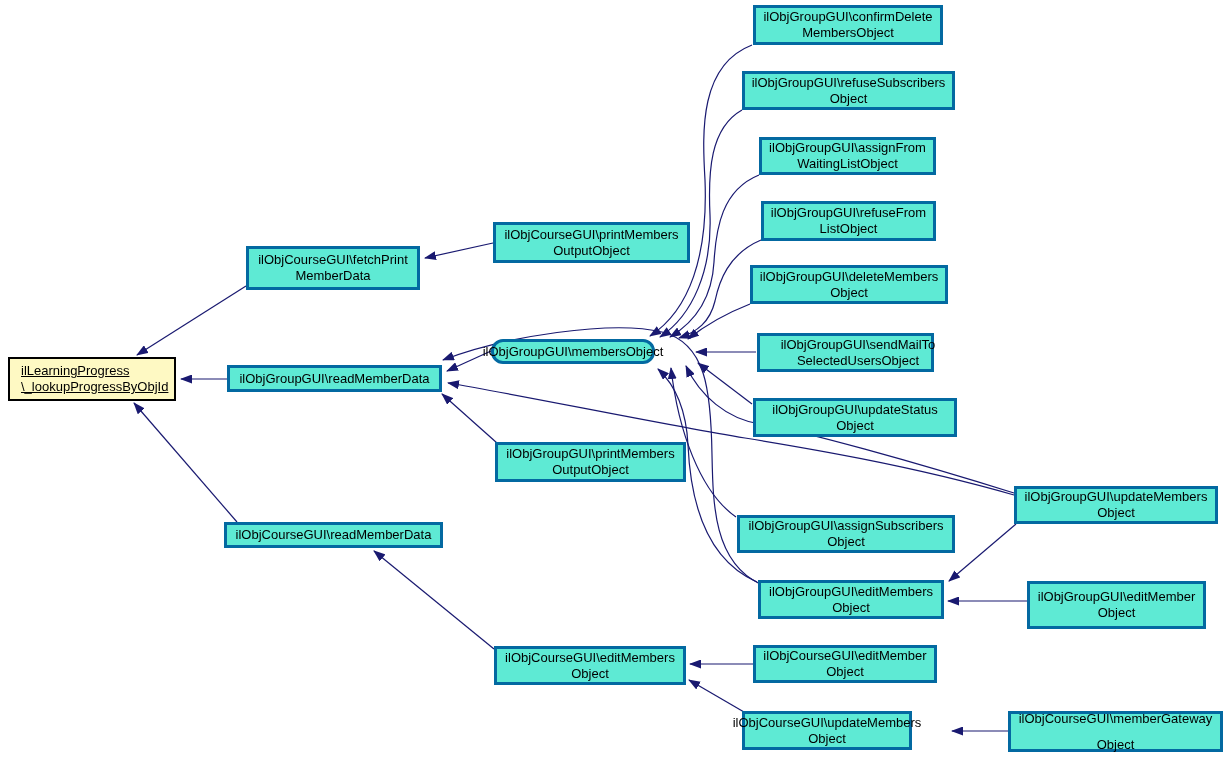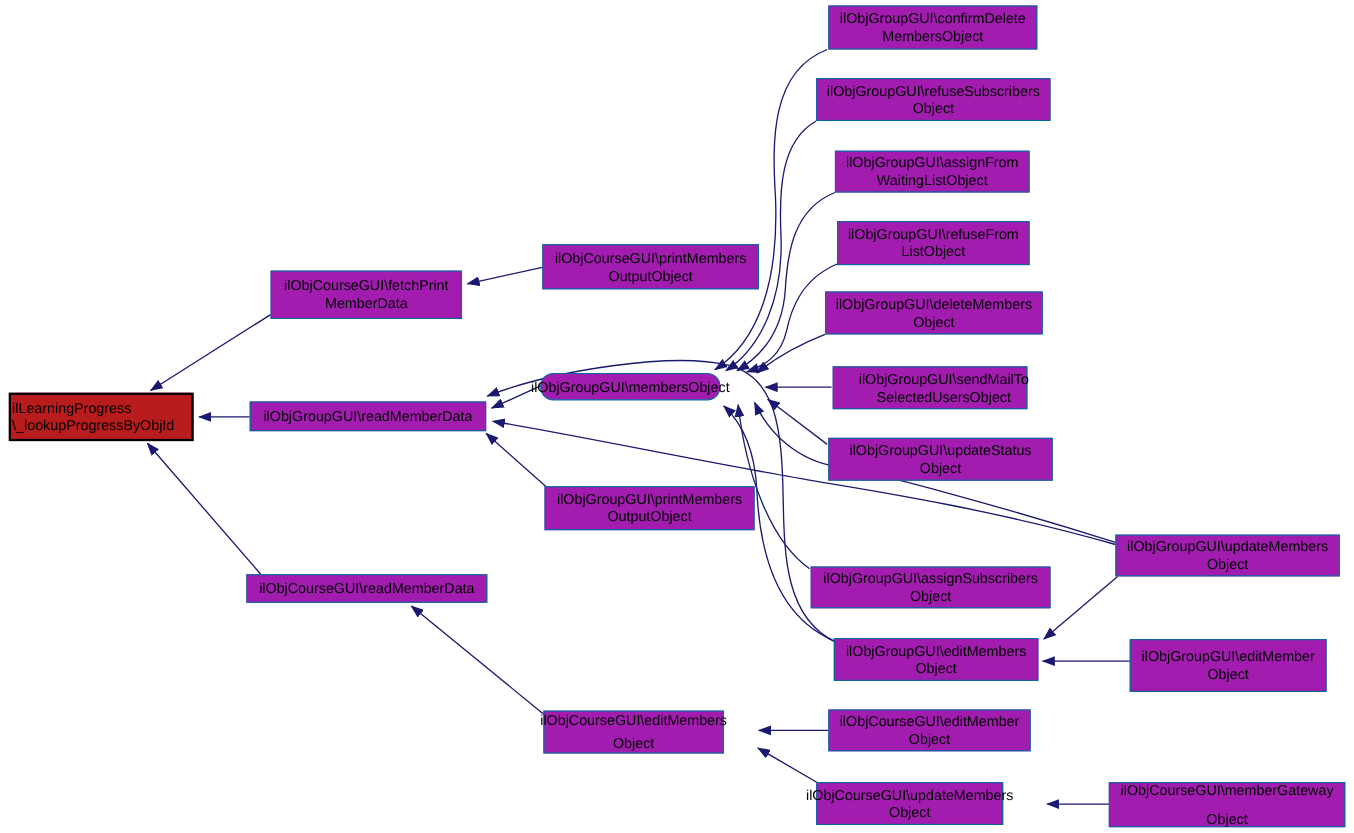--- a/index.html
+++ b/index.html
@@ -13,39 +13,40 @@
   }
   #edge-layer{
     position:absolute;
     left:0;top:0;
     width:1231px;
     height:757px;
   }
   .node{
     position:absolute;
     box-sizing:border-box;
-    background:#a21caf;
-    border:1px solid #0369a1;
+    background:#5eead4;
+    border:3px solid #0369a1;
     color:#000000;
     font-size:13px;
     line-height:16px;
     display:flex;
     flex-direction:column;
     justify-content:center;
     align-items:center;
     text-align:center;
     white-space:nowrap;
     cursor:pointer;
   }
   .node.selected{
-    background:#b91c1c;
+    background:#fef9c3;
     border:2px solid #000000;
     align-items:flex-start;
     text-align:left;
-    padding-left:1px;
+    padding-left:11px;
+    text-decoration:underline;
   }
   .node span{display:block;}
 </style>
 </head>
 <body>
 
 <div id="canvas">
     <svg id="edge-layer" viewBox="0 0 1231 757" width="1231" height="757">
       <defs>
         <marker id="arrow" markerWidth="12" markerHeight="9" refX="11" refY="4.5" orient="auto" markerUnits="userSpaceOnUse">
@@ -139,21 +140,21 @@
       <span>ilObjGroupGUI\editMembers</span>
       <span>Object</span>
     </div>
     <div class="node" style="left: 1027px; top: 581px; width: 179px; height: 48px;">
       <span>ilObjGroupGUI\editMember</span>
       <span>Object</span>
     </div>
     <div class="node" style="left: 224px; top: 522px; width: 219px; height: 26px;">
       <span>ilObjCourseGUI\readMemberData</span>
     </div>
-    <div class="node" style="left: 494px; top: 646px; width: 164px; height: 39px; justify-content: space-between;">
+    <div class="node" style="left: 494px; top: 646px; width: 192px; height: 39px;">
       <span>ilObjCourseGUI\editMembers</span>
       <span>Object</span>
     </div>
     <div class="node" style="left: 753px; top: 645px; width: 184px; height: 38px;">
       <span>ilObjCourseGUI\editMember</span>
       <span>Object</span>
     </div>
     <div class="node" style="left: 742px; top: 711px; width: 170px; height: 39px;">
       <span>ilObjCourseGUI\updateMembers</span>
       <span>Object</span>

